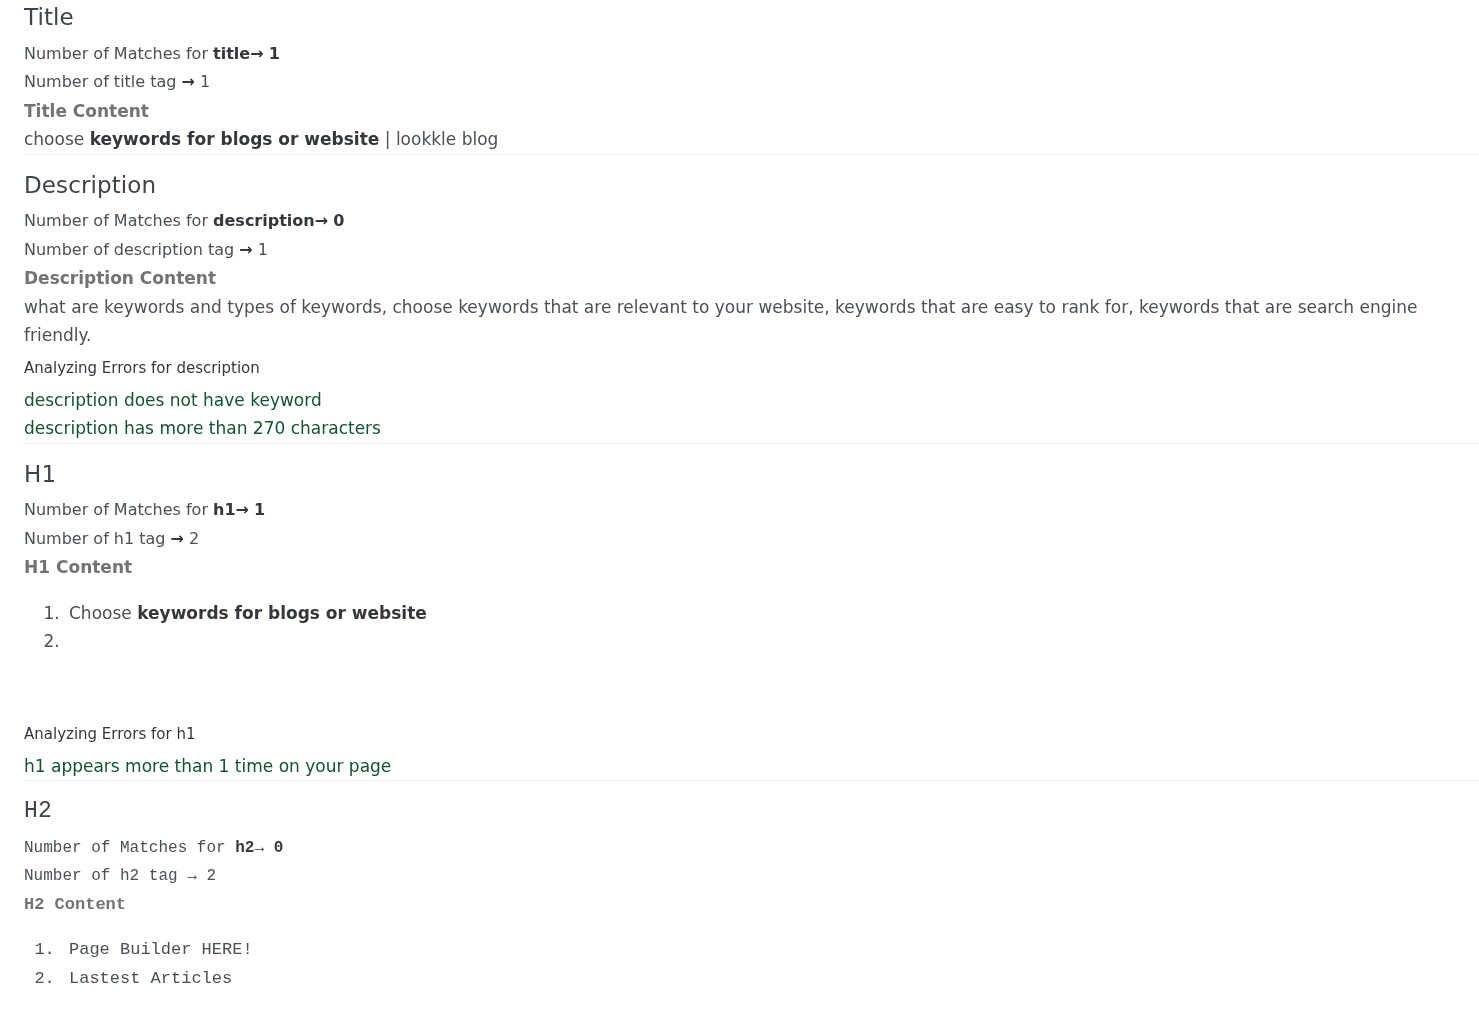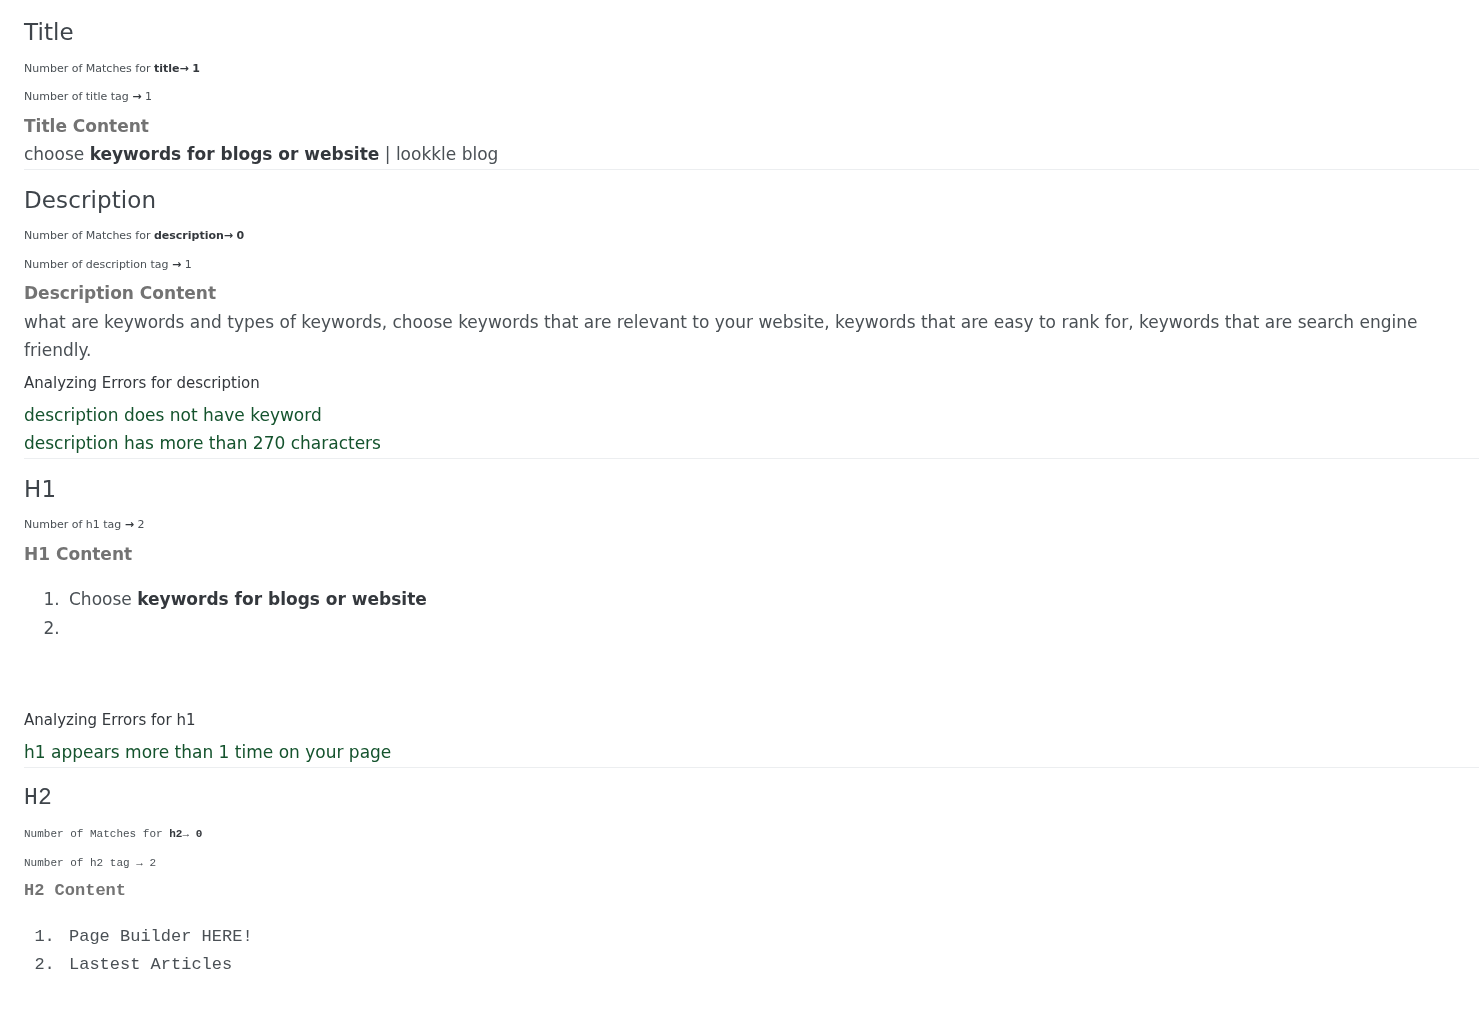--- a/index.html
+++ b/index.html
@@ -31,21 +31,21 @@
     font-size: 23px;
     font-weight: 400;
     color: #3e444a;
     letter-spacing: 0.1px;
     line-height: 1.2;
     margin: 0;
     padding: 0;
   }
 
   .stat-line {
-    font-size: 11px;
+    font-size: 16px;
     font-weight: 400;
     color: #4a5055;
     line-height: 28.5px;
     white-space: nowrap;
   }
   .stat-line b {
     font-weight: 700;
     color: #34383d;
   }
   .arrow {
@@ -106,21 +106,21 @@
   hr.divider {
     border: 0;
     border-top: 1px solid #eceef0;
     margin: 0;
     margin-left: 24px;
     margin-right: 0;
     height: 0;
   }
 
   
-  .sec-title        { padding-top: 4px; margin-top: 15px; }
+  .sec-title        { padding-top: 4px; }
   .sec-title .section-title { margin-bottom: 8px; }
 
   .sec-desc         { padding-top: 17px; }
   .sec-desc .section-title { margin-bottom: 8px; }
 
   .sec-h1           { padding-top: 17px; }
   .sec-h1 .section-title { margin-bottom: 8px; }
 
   .sec-h2           { padding-top: 17px; font-family: Liberation Mono, monospace; }
   .sec-h2 .section-title { margin-bottom: 8px; }
@@ -172,20 +172,21 @@
 
     <div class="error-line">description does not have keyword</div>
     <div class="error-line">description has more than 270 characters</div>
   </section>
 
   <hr class="divider div-2">
 
   <section class="section sec-h1">
     <h2 class="section-title">H1</h2>
 
+    <div class="stat-line"><span>Number of Matches for </span><b>h1</b><span class="arrow">→</span> <b>1</b></div>
 
     <div class="stat-line"><span>Number of h1 tag </span><span class="arrow">→</span> <span>2</span></div>
 
     <div class="content-label">H1 Content</div>
 
     <ol class="content-list">
       <li><span>Choose </span><b>keywords for blogs or website</b><span></span></li>
       <li><span></span><b></b><span></span></li>
     </ol>
 

